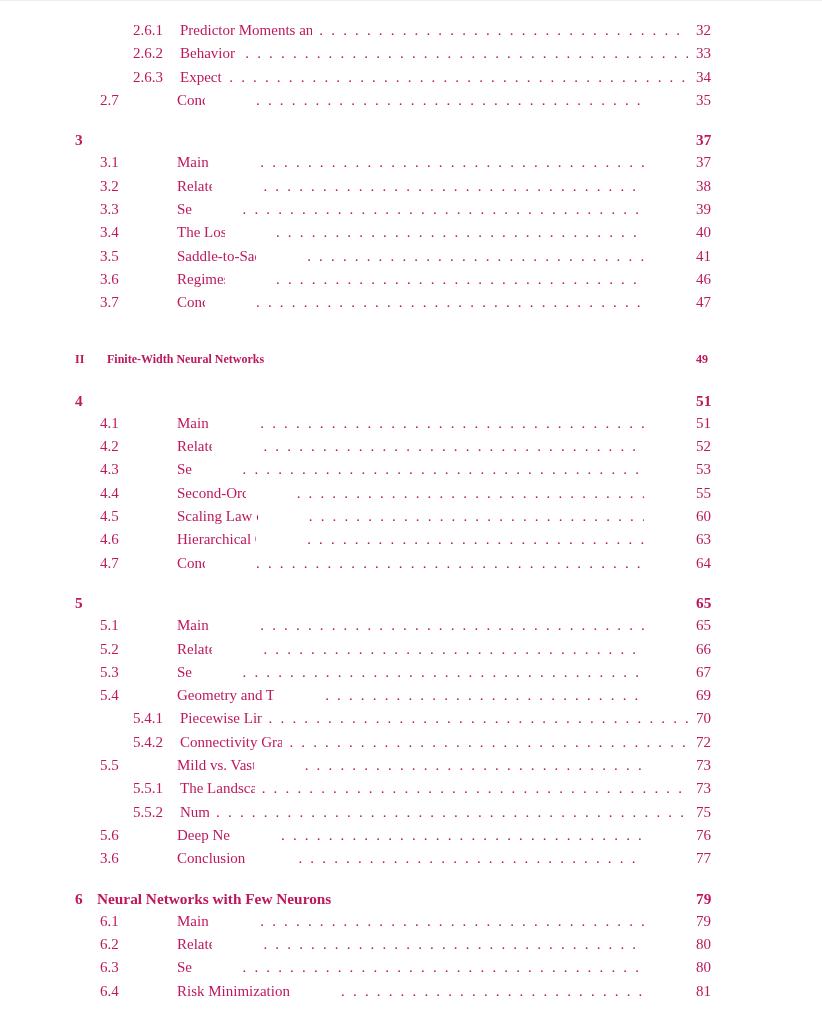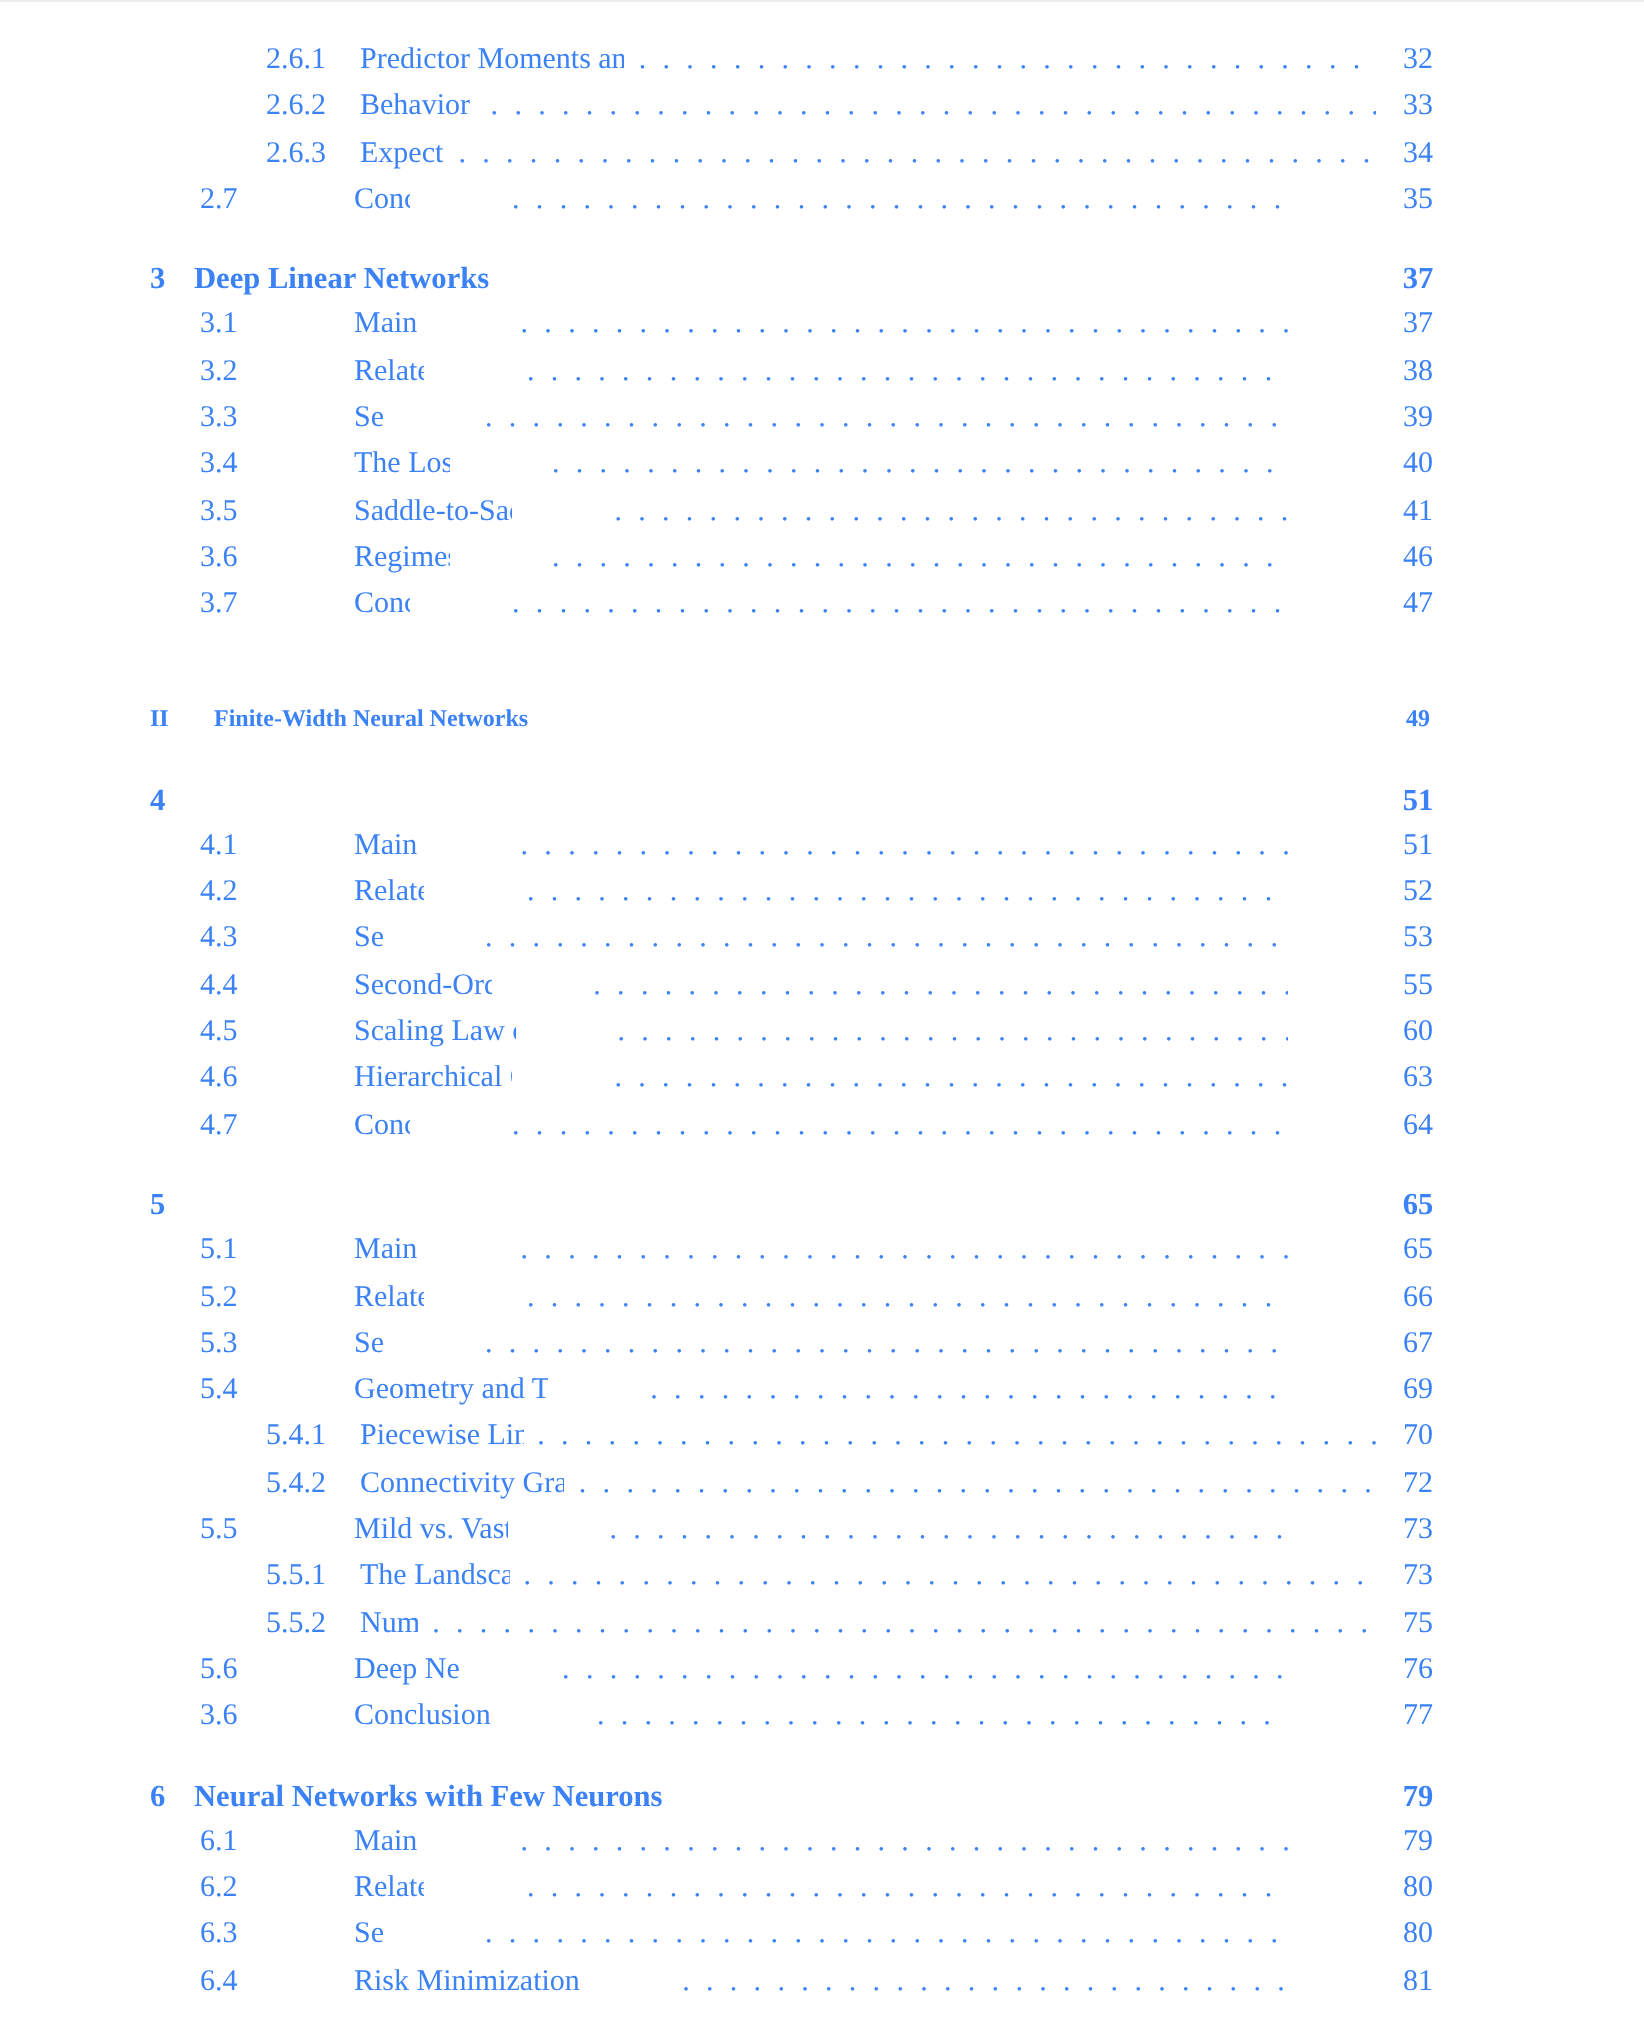--- a/index.html
+++ b/index.html
@@ -8,21 +8,21 @@
     background: #ffffff;
   }
   .page {
     position: relative;
     width: 822px;
     height: 1012px;
     background: #ffffff;
     box-sizing: border-box;
     border-top: 1px solid #ededed;
     font-family: "Liberation Serif", "DejaVu Serif", serif;
-    color: #3b82f6;
+    color: #be185d;
     overflow: hidden;
   }
   .toc {
     box-sizing: border-box;
     padding: 18px 100px 0 75px;
   }
   .row {
     display: flex;
     align-items: baseline;
     font-size: 15px;
@@ -45,21 +45,21 @@
     margin: 0 8px 0 7px;
     min-width: 10px;
   }
   .leader::after {
     content: ". . . . . . . . . . . . . . . . . . . . . . . . . . . . . . . . . . . . . . . . . . . . . . . . . . . . . . . . . . . . . . . . . . . . . . . . . . . . . . . .";
     letter-spacing: 2.2px;
   }
   .page-num {
     flex: 0 0 auto;
     min-width: 26px;
-    text-align: center;
+    text-align: left;
   }
 
   
   .row.section { margin-left: 25px; gap: 44px; }
   .row.section .num { width: 33px; }
 
   
   .row.subsection { margin-left: 58px; }
   .row.subsection .num { width: 47px; }
 
@@ -107,21 +107,20 @@
         <span class="page-num">34</span>
       </div>
       <div class="row section">
         <span class="num">2.7</span>
         <span class="title">Conclusion</span>
         <span class="leader"></span>
         <span class="page-num">35</span>
       </div>
       <div class="row chapter">
         <span class="num">3</span>
-        <span class="title">Deep Linear Networks</span>
         <span class="leader"></span>
         <span class="page-num">37</span>
       </div>
       <div class="row section">
         <span class="num">3.1</span>
         <span class="title">Main Results</span>
         <span class="leader"></span>
         <span class="page-num">37</span>
       </div>
       <div class="row section">

